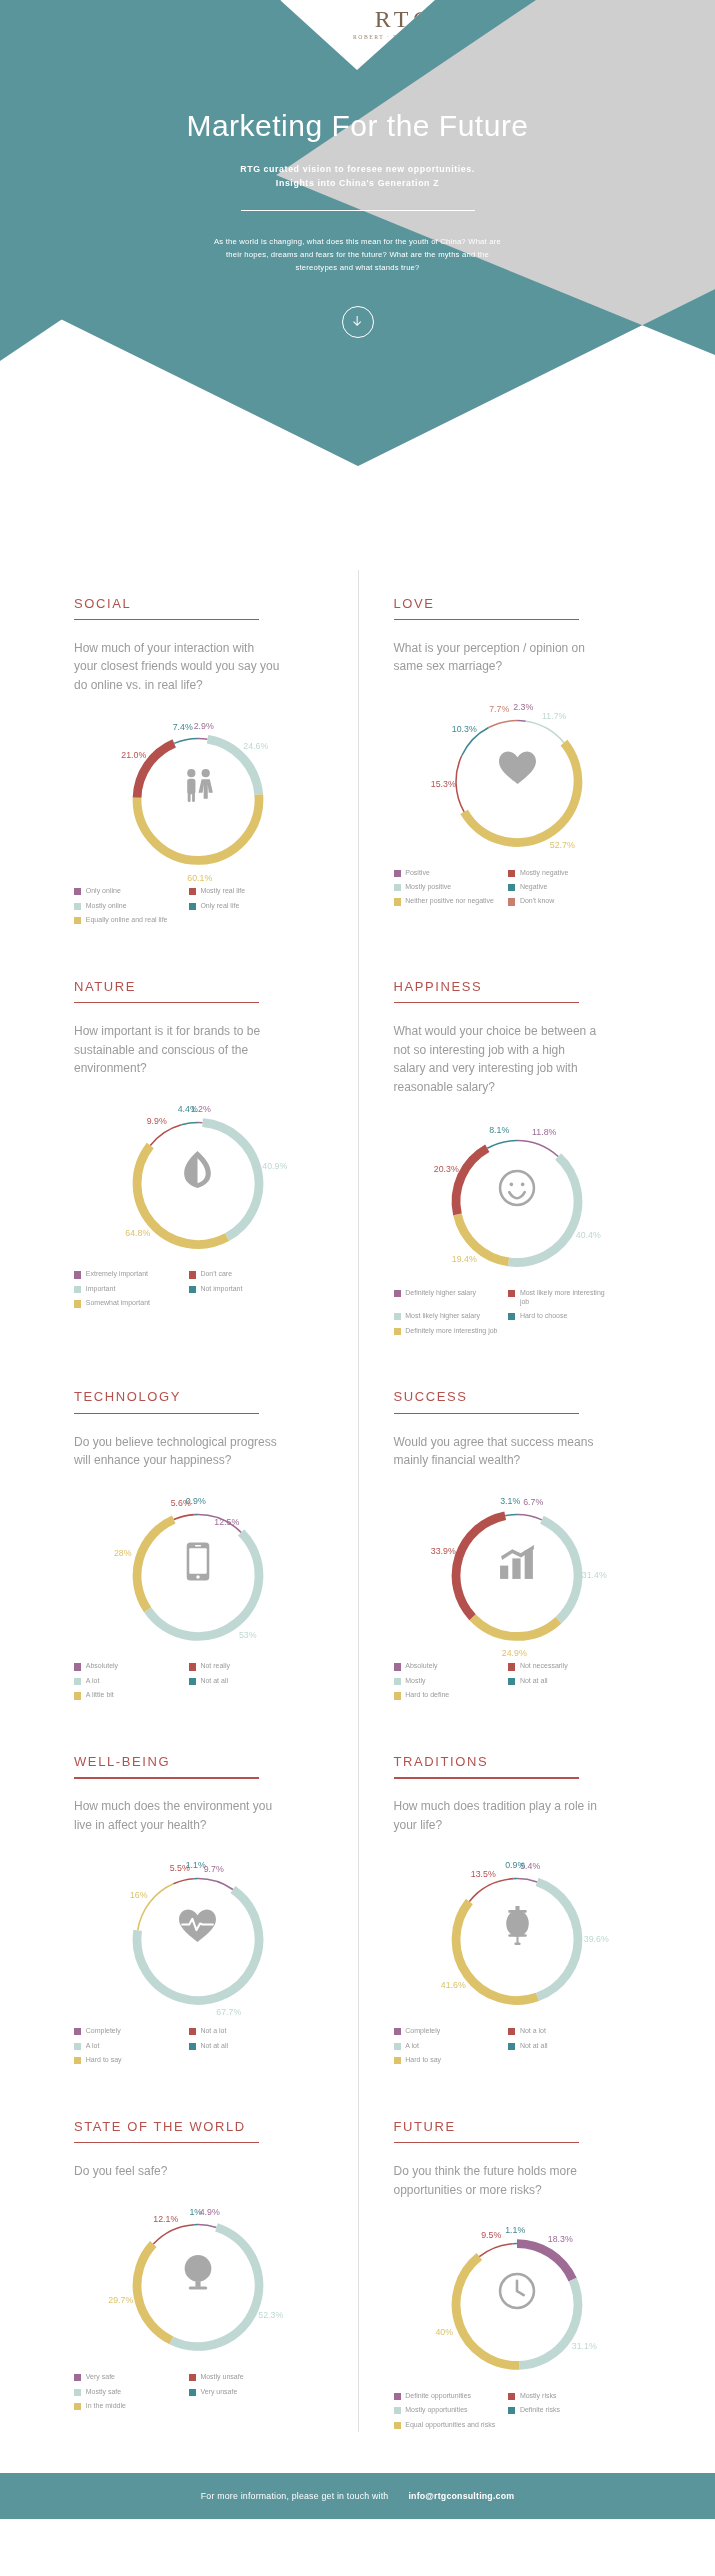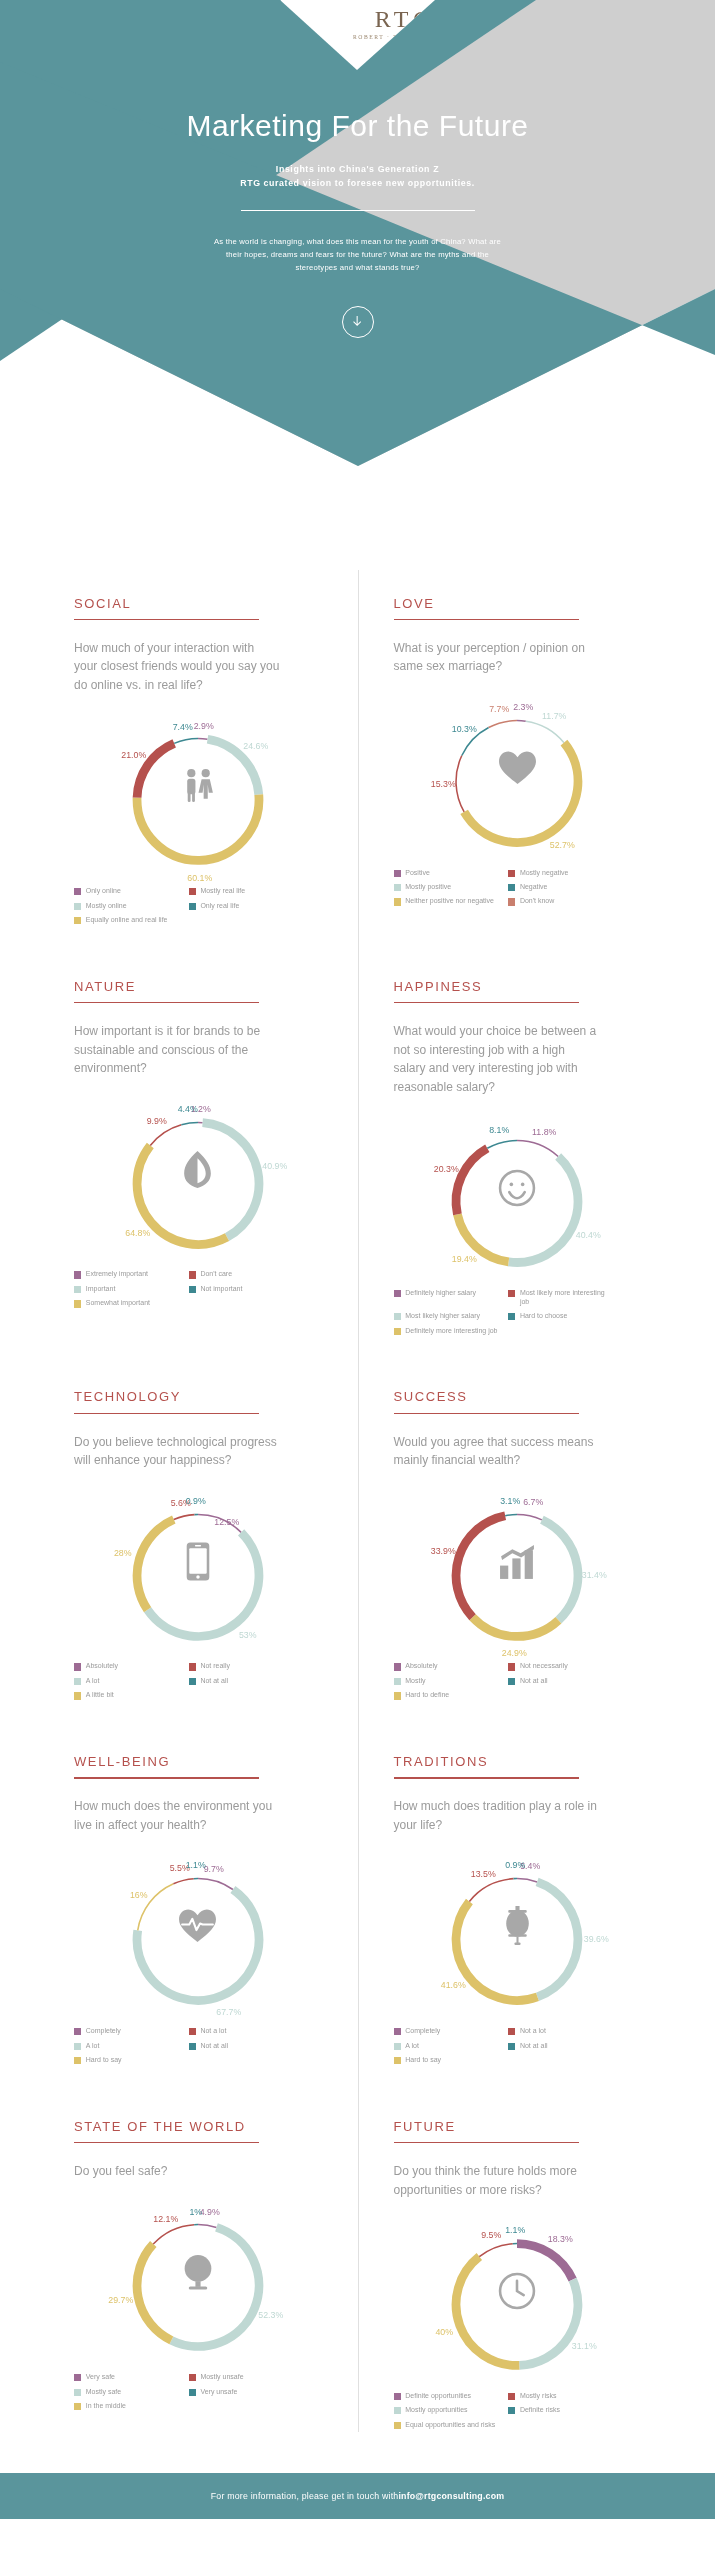--- a/index.html
+++ b/index.html
@@ -92,42 +92,42 @@
   .lg-item{display:flex;align-items:flex-start;gap:4.6px;}
   .sw{width:7.2px;height:7.2px;flex:0 0 7.2px;margin-top:1px;}
   .lg-label{color:#9b9b9b;font-size:7px;line-height:1.25;}
 
   
   .footer{
     margin-top:20.6px;width:715px;height:46px;background:#5a959c;
     display:flex;align-items:center;justify-content:center;
     color:#ffffff;font-size:8.8px;letter-spacing:0.2px;
   }
-  .footer b{font-weight:bold;}
+  .footer b{font-weight:bold;padding-left:20px;}
 </style>
 </head>
 <body>
 
 <div class="page">
 
   <div class="hero">
     <div class="hero-gray"></div>
     <div class="hero-teal"></div>
     <div class="hero-teal2"></div>
 
     <div class="logo-wedge">
       <div class="logo-rtg">RTG</div>
       <div class="logo-sub">ROBERT · TAN · GAO</div>
     </div>
 
     <div class="hero-inner">
       <h1 class="hero-title">Marketing For the Future</h1>
       <div class="hero-sub">
+        <div>RTG curated vision to foresee new opportunities.</div>
         <div>Insights into China's Generation Z</div>
-        <div>RTG curated vision to foresee new opportunities.</div>
       </div>
       <div class="hero-rule"></div>
       <p class="hero-para">As the world is changing, what does this mean for the youth of China? What are their hopes, dreams and fears for the future? What are the myths and the stereotypes and what stands true?</p>
       <div class="arrow-circle">
         <svg width="10.3" height="12.4" viewBox="0 0 20 24" aria-hidden="true">
           <path d="M10 2 L10 19 M3 13 L10 20 L17 13" fill="none" stroke="#ffffff" stroke-width="2"></path>
         </svg>
       </div>
     </div>
 

